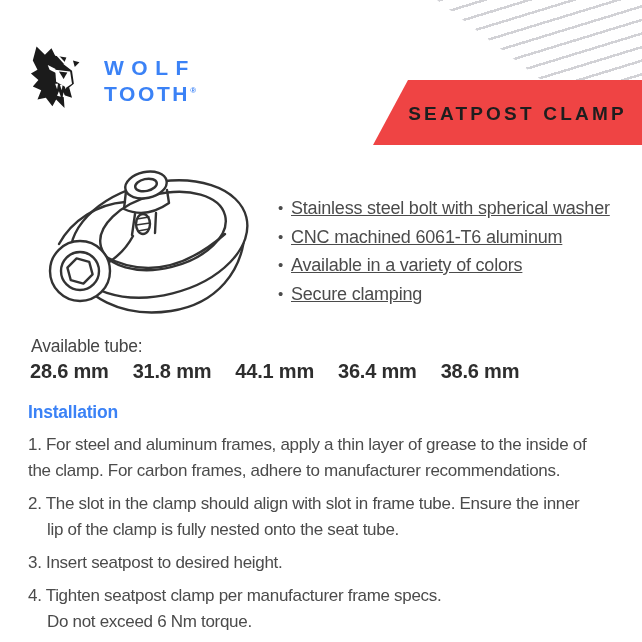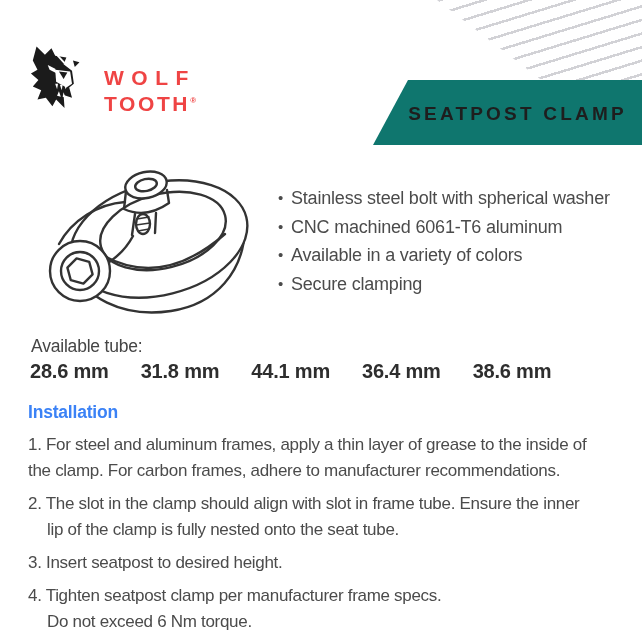--- a/index.html
+++ b/index.html
@@ -2,47 +2,47 @@
 <html><head>
 <meta charset="utf-8">
 <style>
   html,body{margin:0;padding:0;}
   body{background:#ffffff;font-family:"Liberation Sans",sans-serif;}
   .page{position:relative;width:642px;height:642px;background:#ffffff;overflow:hidden;}
 
   
   .logo{position:absolute;left:30px;top:44px;display:flex;align-items:flex-start;}
   .wolf-svg{width:56px;height:72px;display:block;}
-  .brand{margin-left:18px;margin-top:22px;color:#ef4444;font-weight:900;line-height:23px;}
+  .brand{margin-left:18px;margin-top:12px;color:#3b82f6;font-weight:900;line-height:23px;}
   .brand .l1{font-size:21px;letter-spacing:7.5px;}
   .brand .l2{font-size:21px;letter-spacing:2.6px;position:relative;}
   .brand sup{font-size:8px;font-weight:700;vertical-align:super;letter-spacing:0;}
 
   
   .stripes{position:absolute;top:0;left:400px;width:242px;height:82px;
     background:repeating-linear-gradient(163deg,transparent 0 10.5px,#d2d2d6 10.5px 13px);
     clip-path:polygon(37px 0,242px 0,242px 82px,144px 82px);}
 
   
-  .banner{position:absolute;left:365px;top:80px;width:277px;height:65px;background:#0f766e;
+  .banner{position:absolute;left:365px;top:80px;width:277px;height:65px;background:#ef4444;
     clip-path:polygon(43px 0,277px 0,277px 65px,8px 65px);}
   .banner .title{position:absolute;left:42px;right:14px;top:0;height:65px;line-height:67px;
     text-align:center;font-size:19px;font-weight:800;letter-spacing:3.2px;color:#1e1e1e;white-space:nowrap;}
 
   
   .clamp-svg{position:absolute;left:28px;top:158px;width:228px;height:170px;}
 
   
-  .features{position:absolute;left:278px;top:184px;width:350px;color:#4b4b4b;}
+  .features{position:absolute;left:278px;top:194px;width:350px;color:#4b4b4b;text-decoration:underline;}
   .feature{font-size:18px;line-height:28.5px;letter-spacing:-0.2px;white-space:nowrap;padding-left:13px;position:relative;}
   .feature::before{content:"\2022";position:absolute;left:0;top:0;font-size:15px;color:#4b4b4b;}
 
   
   .sizes-label{position:absolute;left:31px;top:336px;font-size:17.5px;color:#454545;letter-spacing:-0.2px;}
-  .sizes-row{position:absolute;left:30px;top:360px;display:flex;gap:32px;}
+  .sizes-row{position:absolute;left:30px;top:360px;display:flex;gap:24px;}
   .size{font-size:20px;font-weight:700;color:#2e2e2e;letter-spacing:-0.2px;white-space:nowrap;}
 
   
   .install{position:absolute;left:28px;top:402px;width:600px;color:#4b4b4b;}
   .install-heading{font-size:17.5px;font-weight:700;color:#3b82f6;margin-bottom:9px;letter-spacing:-0.2px;}
   .iline{font-size:17px;line-height:26px;letter-spacing:-0.3px;white-space:nowrap;}
   .iline.gap{margin-top:7px;}
   .iline.indent{padding-left:19px;}
 </style>
 </head>

